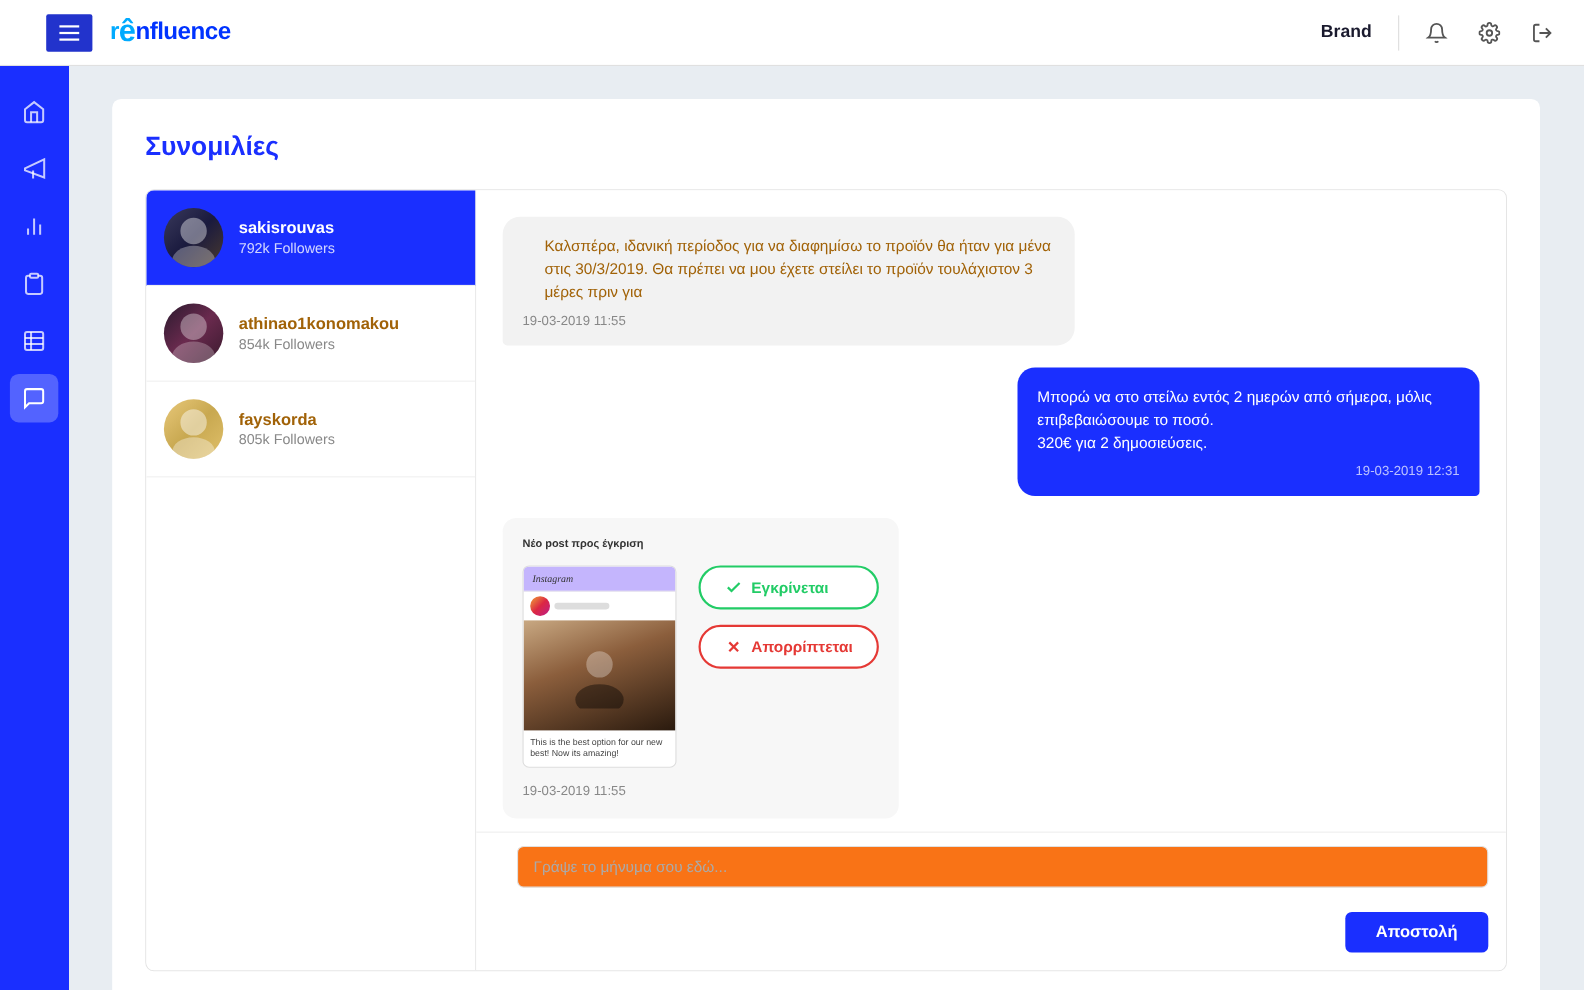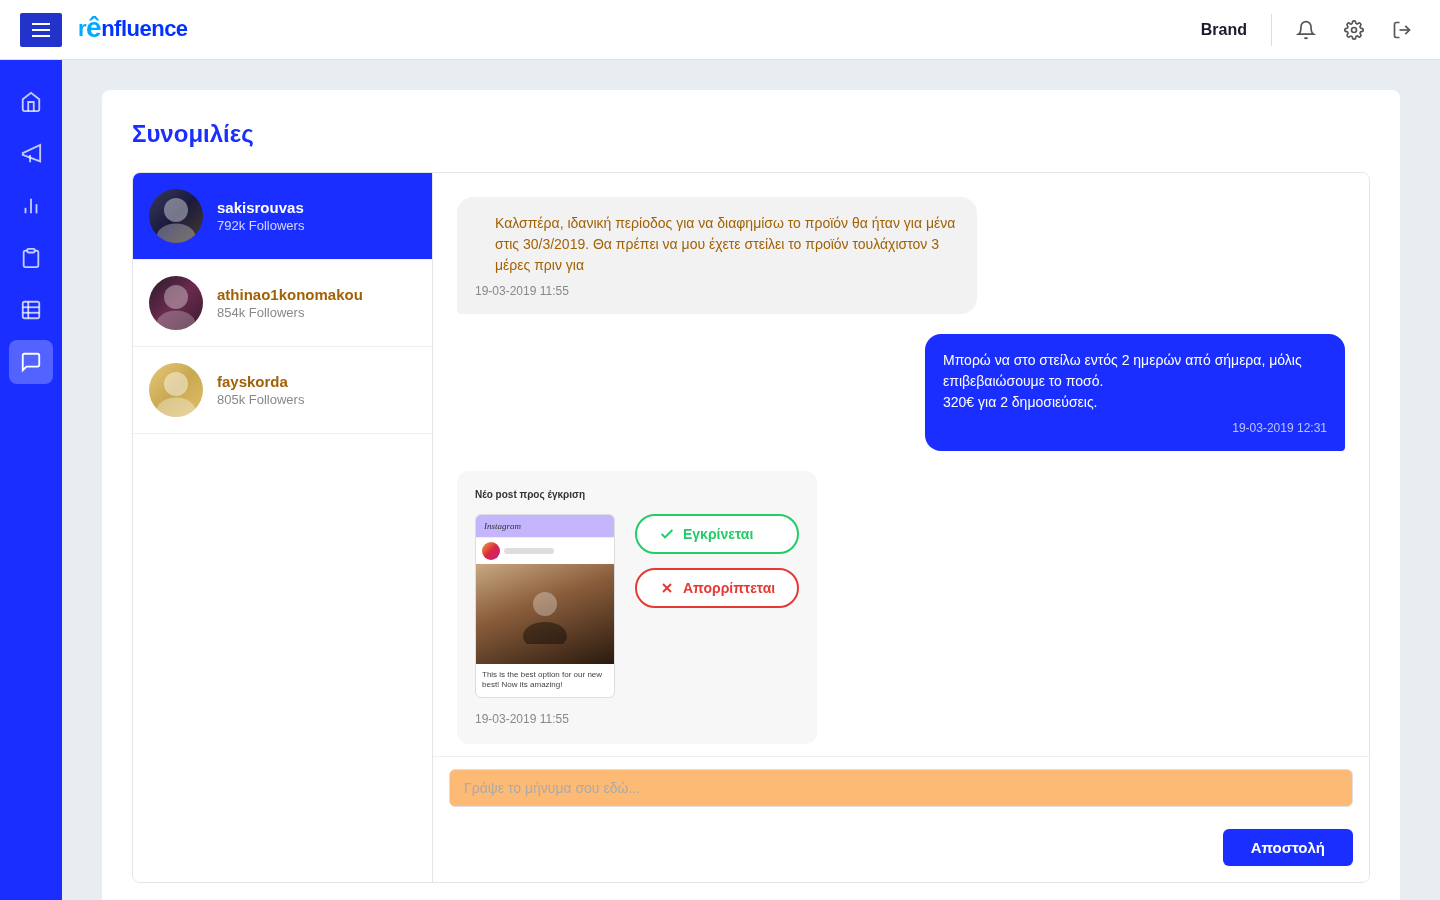--- a/index.html
+++ b/index.html
@@ -11,21 +11,21 @@
       background: #fff;
       display: flex;
       align-items: center;
       justify-content: space-between;
       padding: 0 20px;
       border-bottom: 1px solid #e0e0e0;
       position: fixed;
       top: 0; left: 0; right: 0;
       z-index: 100;
     }
-    .topnav-left { display: flex; align-items: center; gap: 16px; }
+    .topnav-left { display: flex; align-items: center; gap: 16px; margin-left: 22px; }
     .hamburger-btn { background: #2233cc; border: none; padding: 10px 12px; cursor: pointer; border-radius: 2px; display: flex; flex-direction: column; gap: 4px; }
     .hamburger-btn span { display: block; width: 18px; height: 2px; background: #fff; }
     .logo { display: flex; align-items: center; gap: 4px; text-decoration: none; }
     .logo-text { font-size: 22px; font-weight: 700; color: #1a1a2e; letter-spacing: -0.5px; }
     .logo-text span { color: #0033ff; }
 
     .topnav-right { display: flex; align-items: center; gap: 12px; }
     .brand-label { font-size: 16px; font-weight: 600; color: #1a1a2e; margin-right: 8px; }
     .divider-v { width: 1px; height: 32px; background: #ddd; margin: 0 4px; }
     .icon-btn { width: 36px; height: 36px; border: none; background: transparent; cursor: pointer; display: flex; align-items: center; justify-content: center; color: #555; font-size: 18px; border-radius: 50%; }
@@ -225,22 +225,23 @@
       gap: 10px;
       align-items: center;
     }
     .chat-input {
       flex: 1;
       border: 1px solid #e0e0e0;
       border-radius: 6px;
       padding: 10px 14px;
       font-size: 14px;
       color: #333;
-      background: #fdba74;
+      background: #f97316;
       outline: none;
+      margin-left: 21px;
     }
     .chat-input::placeholder { color: #aaa; }
 
     .send-btn {
       background: #1a2fff;
       color: #fff;
       border: none;
       padding: 10px 28px;
       border-radius: 6px;
       font-size: 15px;

